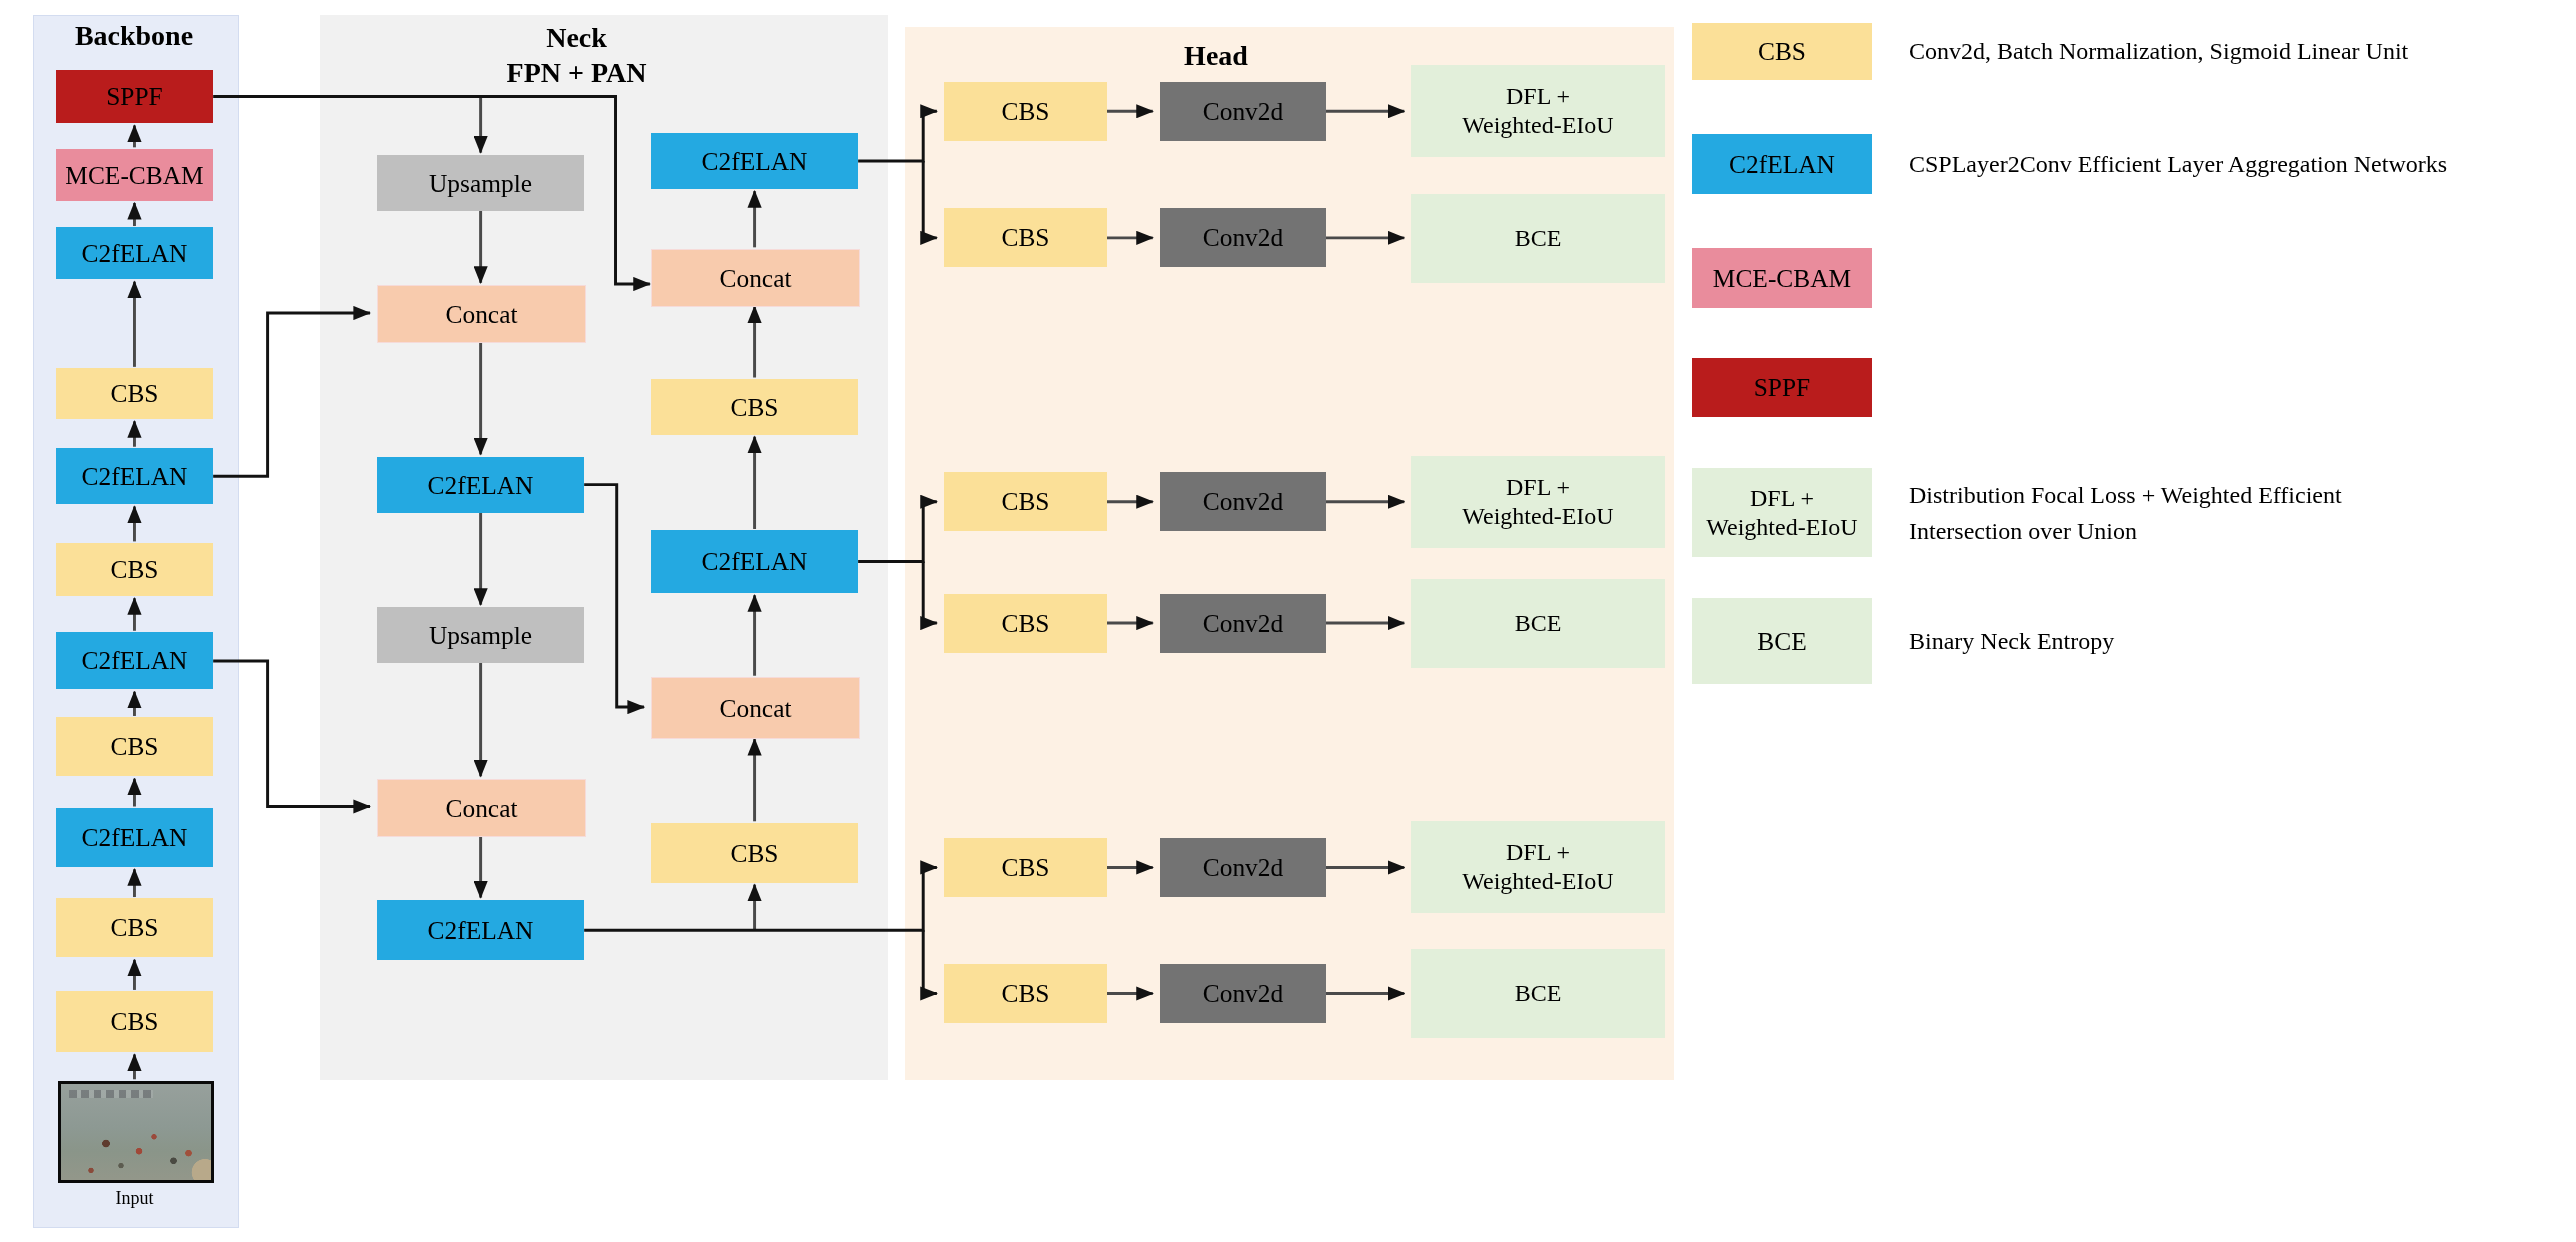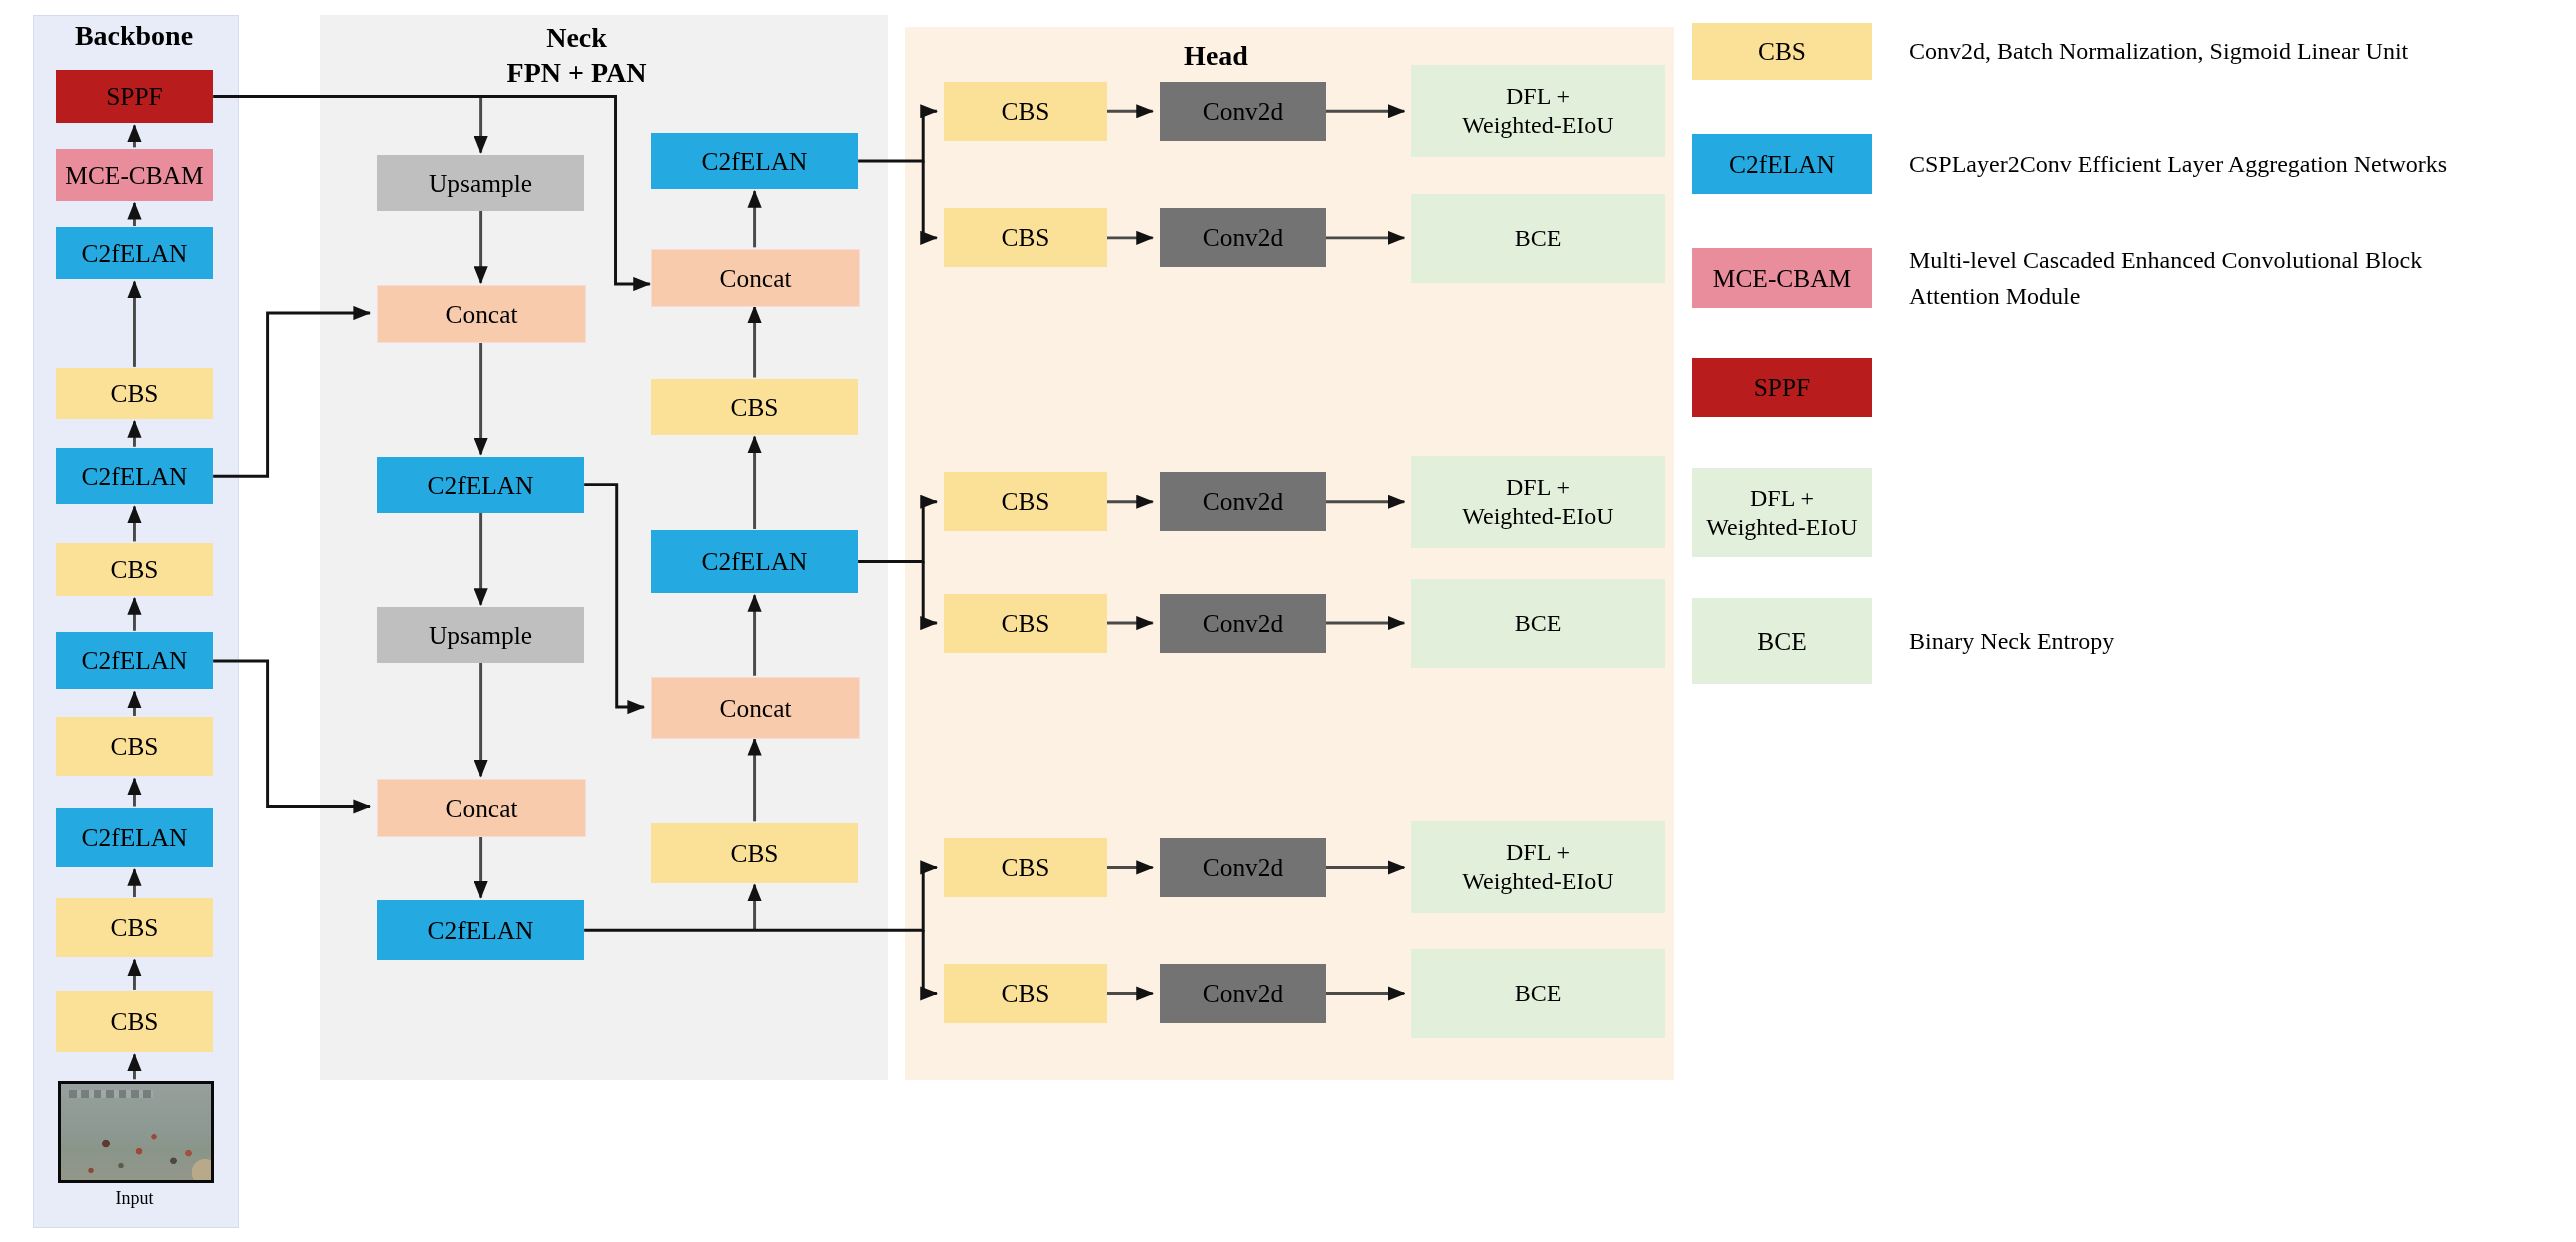--- a/index.html
+++ b/index.html
@@ -178,28 +178,28 @@
   <div class="lrow" style="left:1692px;top:22.5px;height:57px;">
     <div class="lswatch b-cbs" style="width:180px;height:57px;">CBS</div>
     <div class="ldesc" style="width:681px;">Conv2d, Batch Normalization, Sigmoid Linear Unit</div>
   </div>
   <div class="lrow" style="left:1692px;top:134px;height:60px;">
     <div class="lswatch b-c2f" style="width:180px;height:60px;">C2fELAN</div>
     <div class="ldesc" style="width:681px;">CSPLayer2Conv Efficient Layer Aggregation Networks</div>
   </div>
   <div class="lrow" style="left:1692px;top:248px;height:60px;">
     <div class="lswatch b-mce" style="width:180px;height:60px;">MCE-CBAM</div>
-    <div class="ldesc" style="width:568px;">Multi-level Cascaded Enhanced Convolutional Block Attention Module</div>
   </div>
   <div class="lrow" style="left:1692px;top:358px;height:59px;">
     <div class="lswatch b-sppf" style="width:180px;height:59px;">SPPF</div>
   </div>
   <div class="lrow" style="left:1692px;top:468px;height:89px;">
     <div class="lswatch b-loss" style="width:180px;height:89px;font-size:24px;">DFL +
 Weighted-EIoU</div>
+    <div class="ldesc" style="width:533px;">Distribution Focal Loss + Weighted Efficient Intersection over Union</div>
   </div>
   <div class="lrow" style="left:1692px;top:598px;height:86px;">
     <div class="lswatch b-loss" style="width:180px;height:86px;font-size:25.4px;">BCE</div>
     <div class="ldesc" style="width:426px;">Binary Neck Entropy</div>
   </div>
 
 </div>
 
 
 </body></html>

